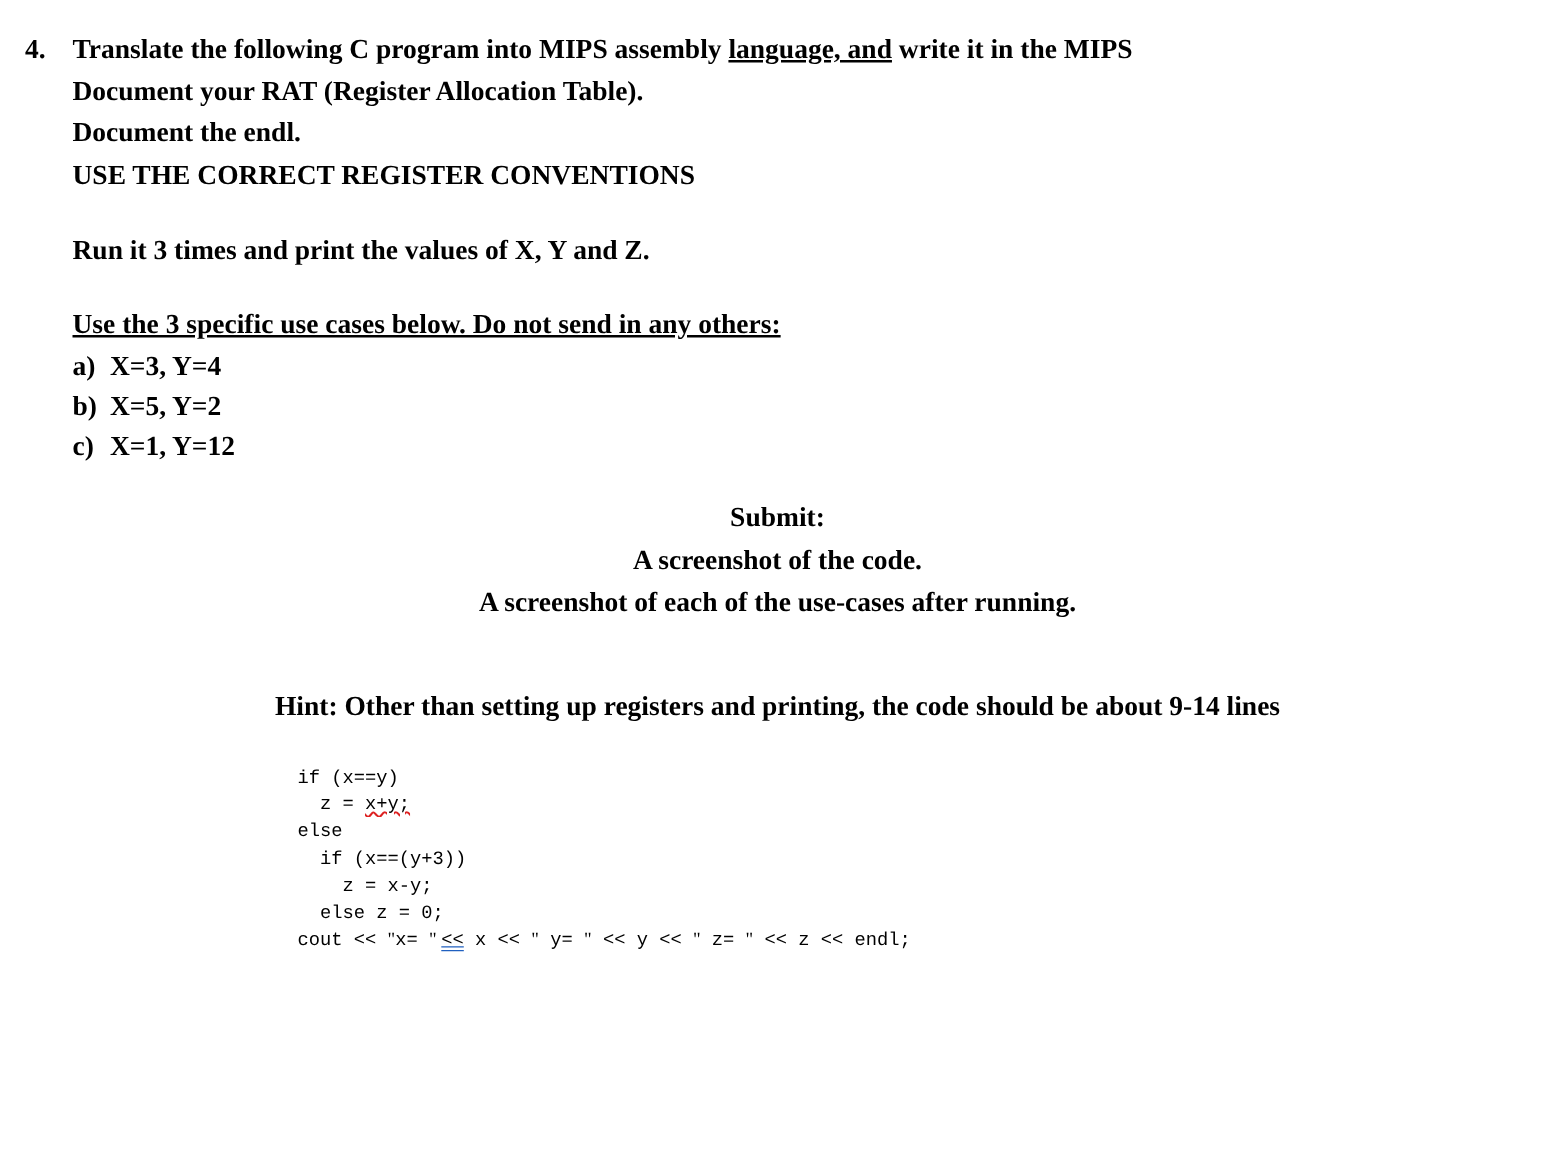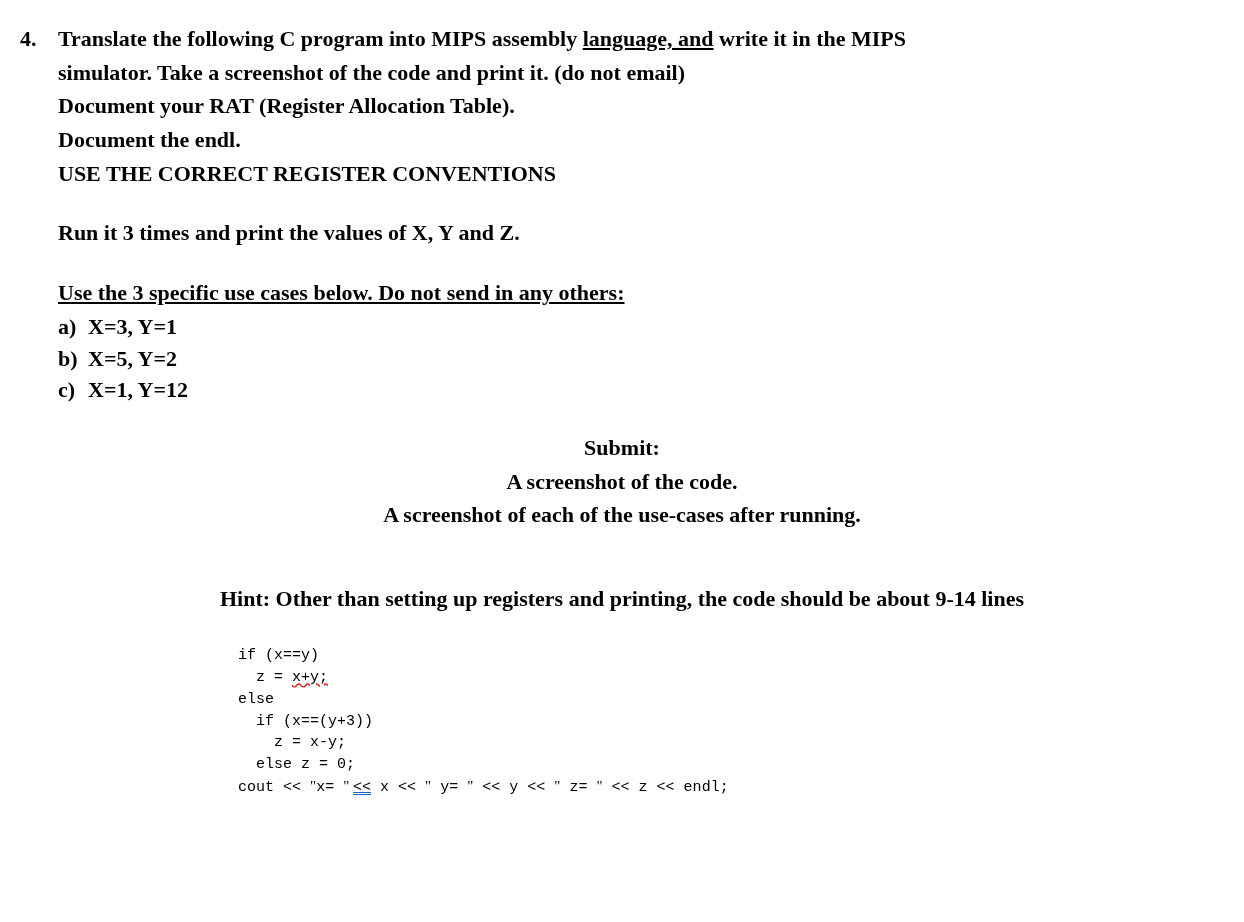--- a/index.html
+++ b/index.html
@@ -74,36 +74,35 @@
   </style>
 </head>
 <body>
 
 <div>
   <span class="q-number">4.</span>
   <div class="content">
     <div class="para">
       <span>Translate the following C program into MIPS assembly </span><span class="under">language, and</span><span> write it in the MIPS</span>
     </div>
-    <div class="para">simulator. Take a screenshot of the code and print it. (do not email)</div>
     <div class="para">Document your RAT (Register Allocation Table).</div>
     <div class="para">Document the endl.</div>
     <div class="para">USE THE CORRECT REGISTER CONVENTIONS</div>
 
     <div class="gap"></div>
 
     <div class="para">Run it 3 times and print the values of X, Y and Z.</div>
 
     <div class="gap"></div>
 
     <div class="para under">Use the 3 specific use cases below. Do not send in any others:</div>
 
     <div class="sublist">
       <div class="sublist-item">
-        <span class="sublist-letter">a)</span><span>X=3, Y=1</span>
+        <span class="sublist-letter">a)</span><span>X=3, Y=4</span>
       </div>
       <div class="sublist-item">
         <span class="sublist-letter">b)</span><span>X=5, Y=2</span>
       </div>
       <div class="sublist-item">
         <span class="sublist-letter">c)</span><span>X=1, Y=12</span>
       </div>
     </div>
 
     <div class="gap"></div>

